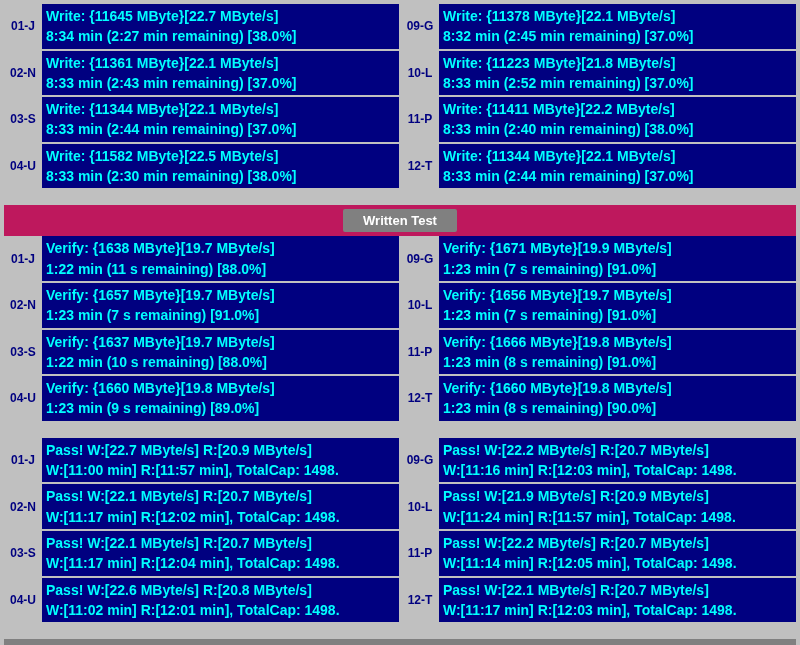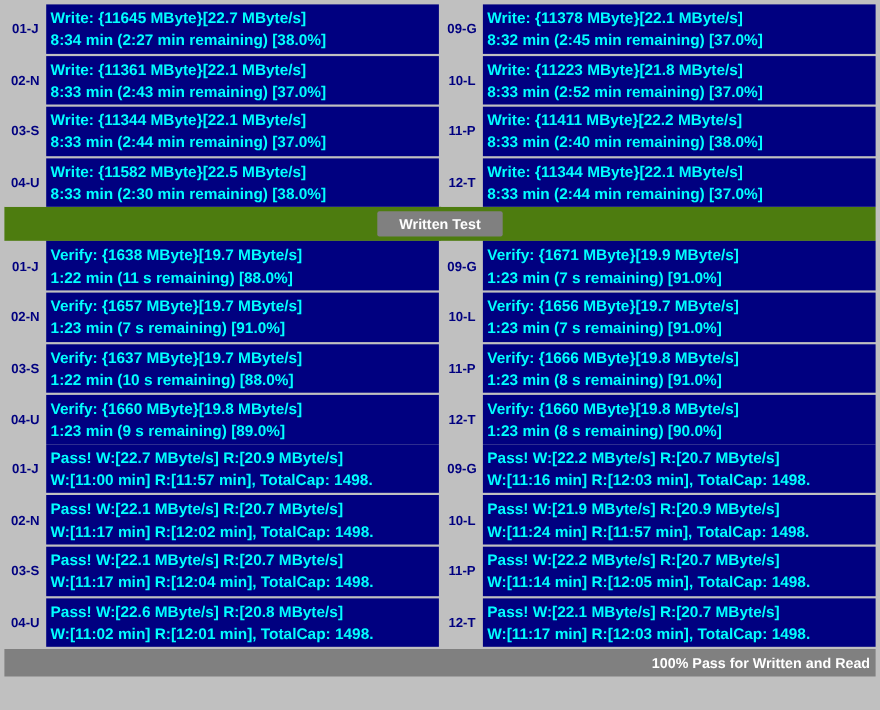--- a/index.html
+++ b/index.html
@@ -9,28 +9,28 @@
       font-size: 11px;
       width: 800px;
       min-height: 645px;
     }
     .main-container {
       width: 800px;
       background: #c0c0c0;
       padding: 4px;
     }
     .section {
-      margin-bottom: 0;
+      margin-bottom: 17px;
     }
     .section-label-row {
       display: flex;
       justify-content: center;
       align-items: center;
       padding: 4px 0;
-      background: #4d7c0f;
+      background: #be185d;
     }
     .section-label {
       background: #808080;
       color: white;
       padding: 4px 20px;
       font-size: 13px;
       font-weight: bold;
       border-radius: 2px;
     }
     .half-grid {

